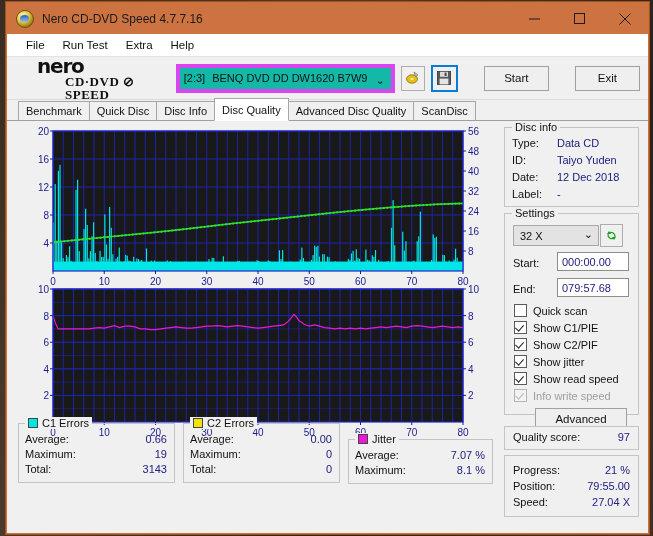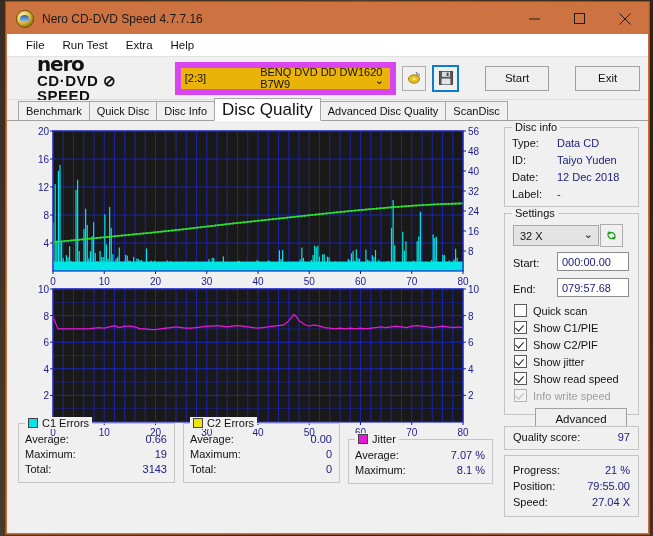--- a/index.html
+++ b/index.html
@@ -29,39 +29,39 @@
   
   .menubar{height:22px;background:#ffffff;display:flex;align-items:center;
     padding-left:10px;border-bottom:1px solid #e3e3e3;}
   .menu-item{padding:2px 9px;font-size:11.5px;color:#111;}
   
   .toolbar{height:42px;background:#f0f0f0;display:flex;align-items:center;
     padding:0 8px;border-bottom:1px solid #dcdcdc;position:relative;}
   .logo{width:145px;margin-left:22px;margin-right:8px;line-height:1;user-select:none;}
   .logo .l1{font-size:20px;font-weight:bold;letter-spacing:-1.2px;color:#111;
     font-family:"DejaVu Sans", sans-serif;}
-  .logo .l2{font-size:15px;font-weight:bold;letter-spacing:0.5px;color:#111;
-    font-family:Liberation Sans, sans-serif;margin-top:-1px;}
-  .combo{width:225px;height:21px;background:#eab308;border:6px solid #d946ef;
-    display:flex;align-items:center;font-size:11px;padding:0 4px;position:relative;color:#111;gap:47px;}
+  .logo .l2{font-size:13px;font-weight:bold;letter-spacing:0.5px;color:#111;
+    font-family:Liberation Serif, serif;margin-top:-1px;margin-left:28px;}
+  .combo{width:225px;height:21px;background:#14b8a6;border:4px solid #d946ef;
+    display:flex;align-items:center;font-size:11px;padding:0 4px;position:relative;color:#111;}
   .combo .idx{margin-right:7px;}
   .combo .caret{position:absolute;right:6px;top:6px;}
   .tbtn{width:25px;height:23px;margin-left:6px;background:#f0f0f0;border:1px solid #adadad;
     display:flex;align-items:center;justify-content:center;}
   .tbtn.sel{border:2px solid #0a7cd6;}
   .bigbtn{width:70px;height:23px;margin-left:26px;background:#efefef;border:1px solid #a0a0a0;
     display:flex;align-items:center;justify-content:center;font-size:11.5px;color:#111;}
   
   .tabstrip{height:21px;background:#f0f0f0;display:flex;align-items:flex-end;
     padding-left:11px;position:relative;}
   .tabstrip:after{content:"";position:absolute;left:0;right:0;bottom:0;height:1px;background:#a0a0a0;}
   .tab{height:18px;padding:0 7px;display:flex;align-items:center;font-size:11px;
     background:#f0f0f0;border:1px solid #a6a6a6;border-bottom:1px solid #a0a0a0;
     margin-right:-1px;color:#111;position:relative;z-index:1;}
-  .tab.active{height:21px;background:#fff;border-bottom:1px solid #fff;z-index:3;font-size:17px;}
+  .tab.active{height:21px;background:#fff;border-bottom:1px solid #fff;z-index:3;font-size:11px;}
   
   .content{position:relative;height:409px;background:#f0f0f0;}
   .chartbox{position:absolute;background:#f0f0f0;}
   .grp{position:absolute;border:1px solid #c4c4c4;background:#f0f0f0;}
   .grp-title{position:absolute;top:-7px;left:7px;background:#f0f0f0;padding:0 3px;
     font-size:11px;color:#111;}
   .kv{position:absolute;font-size:11px;}
   .k{color:#111;}
   .v{color:#202080;}
   .field{position:absolute;background:#fff;border:1px solid #8d8d8d;

